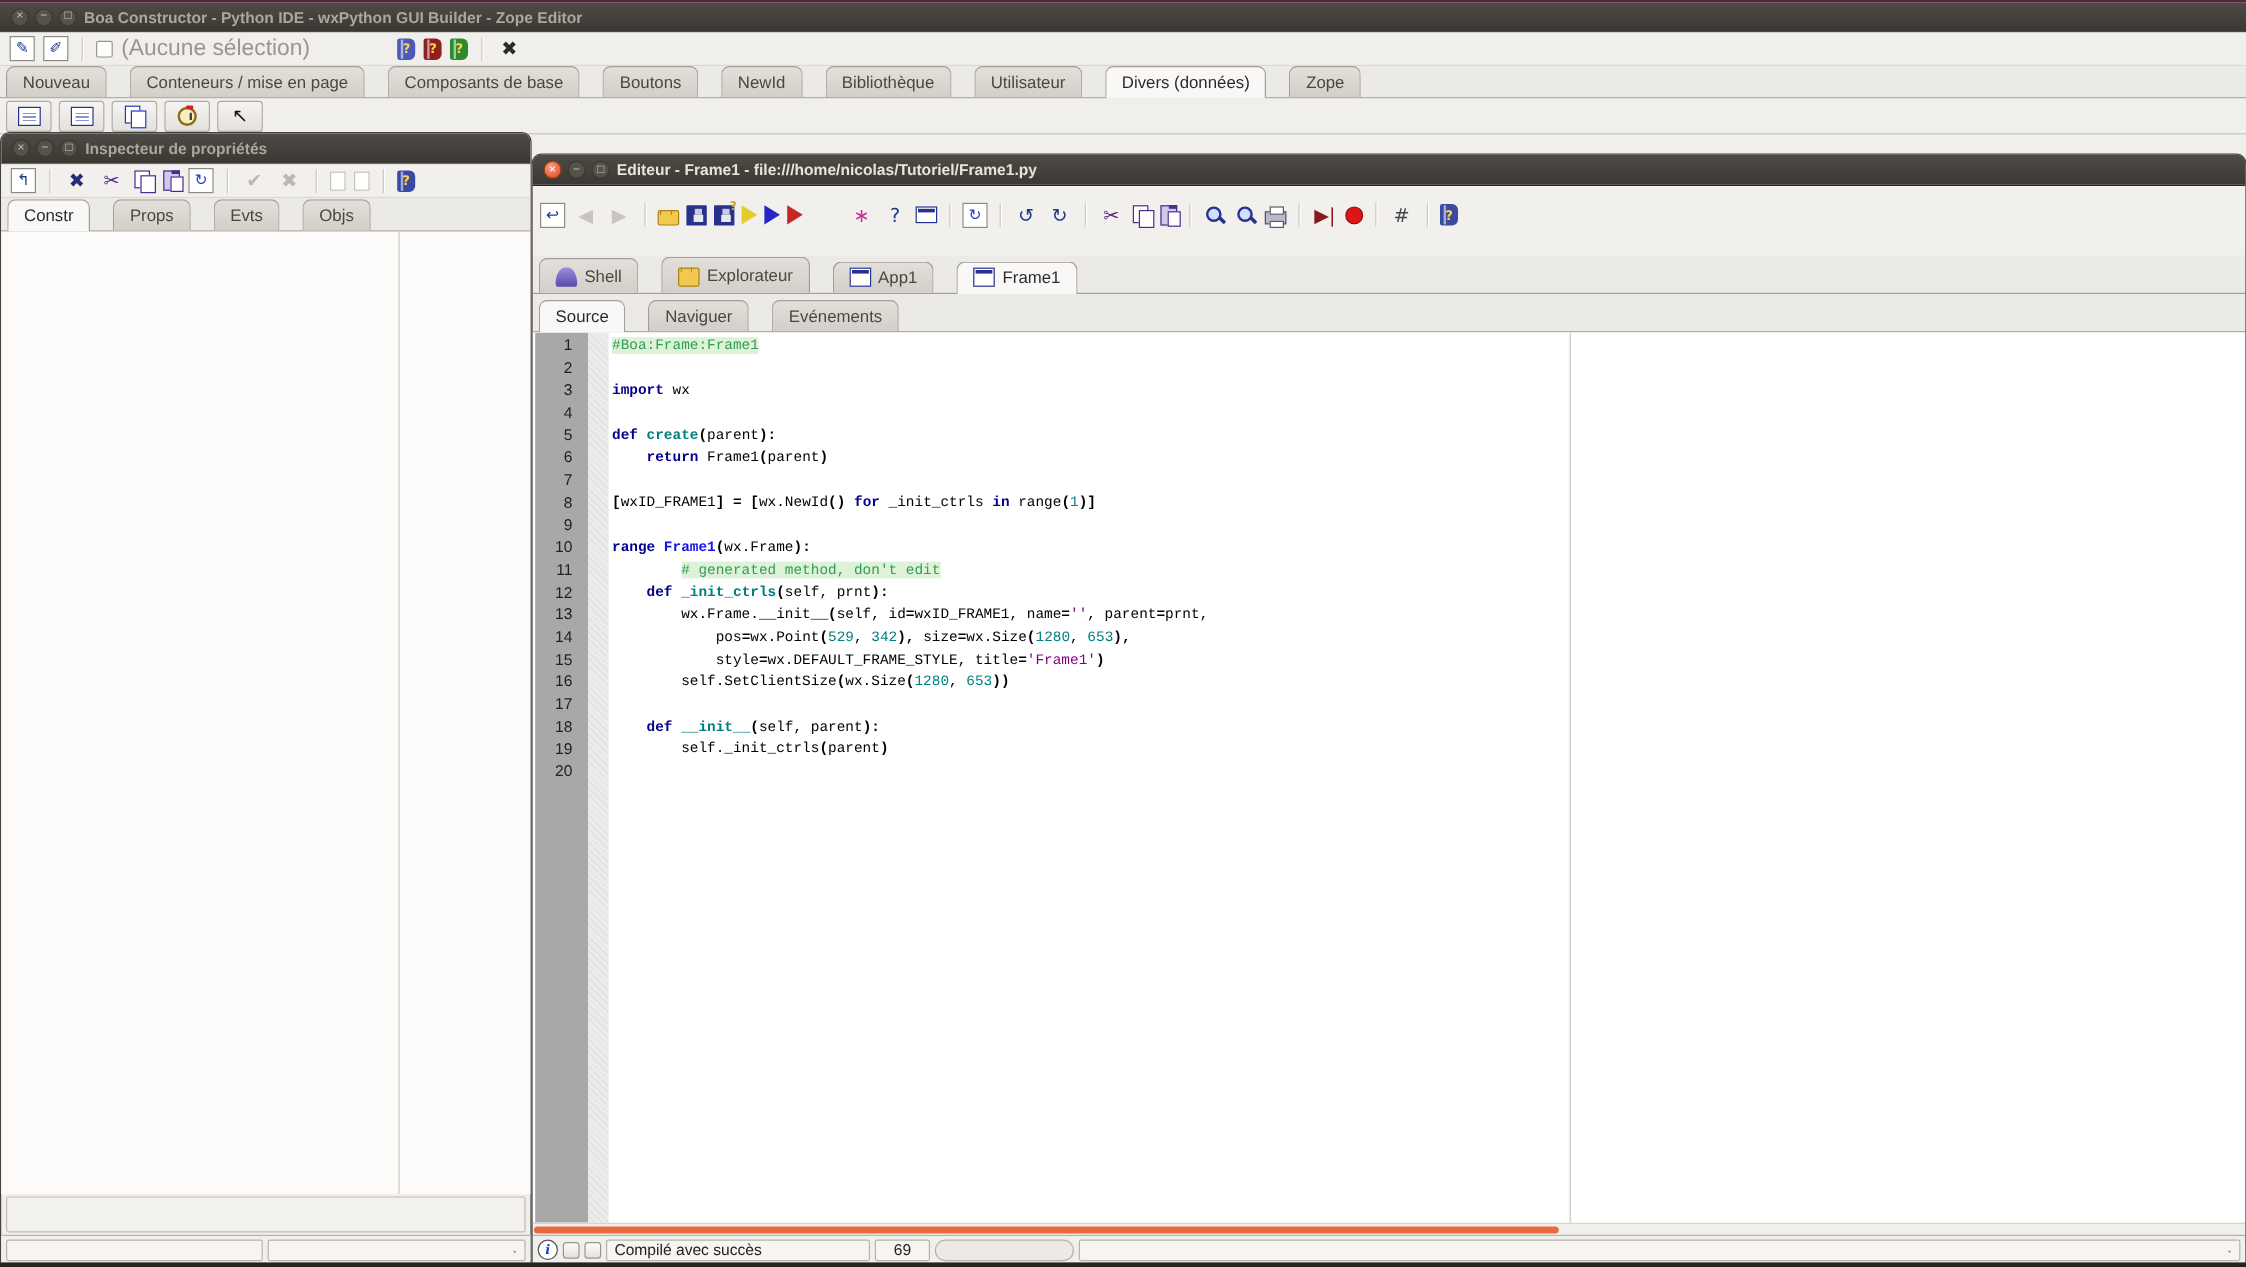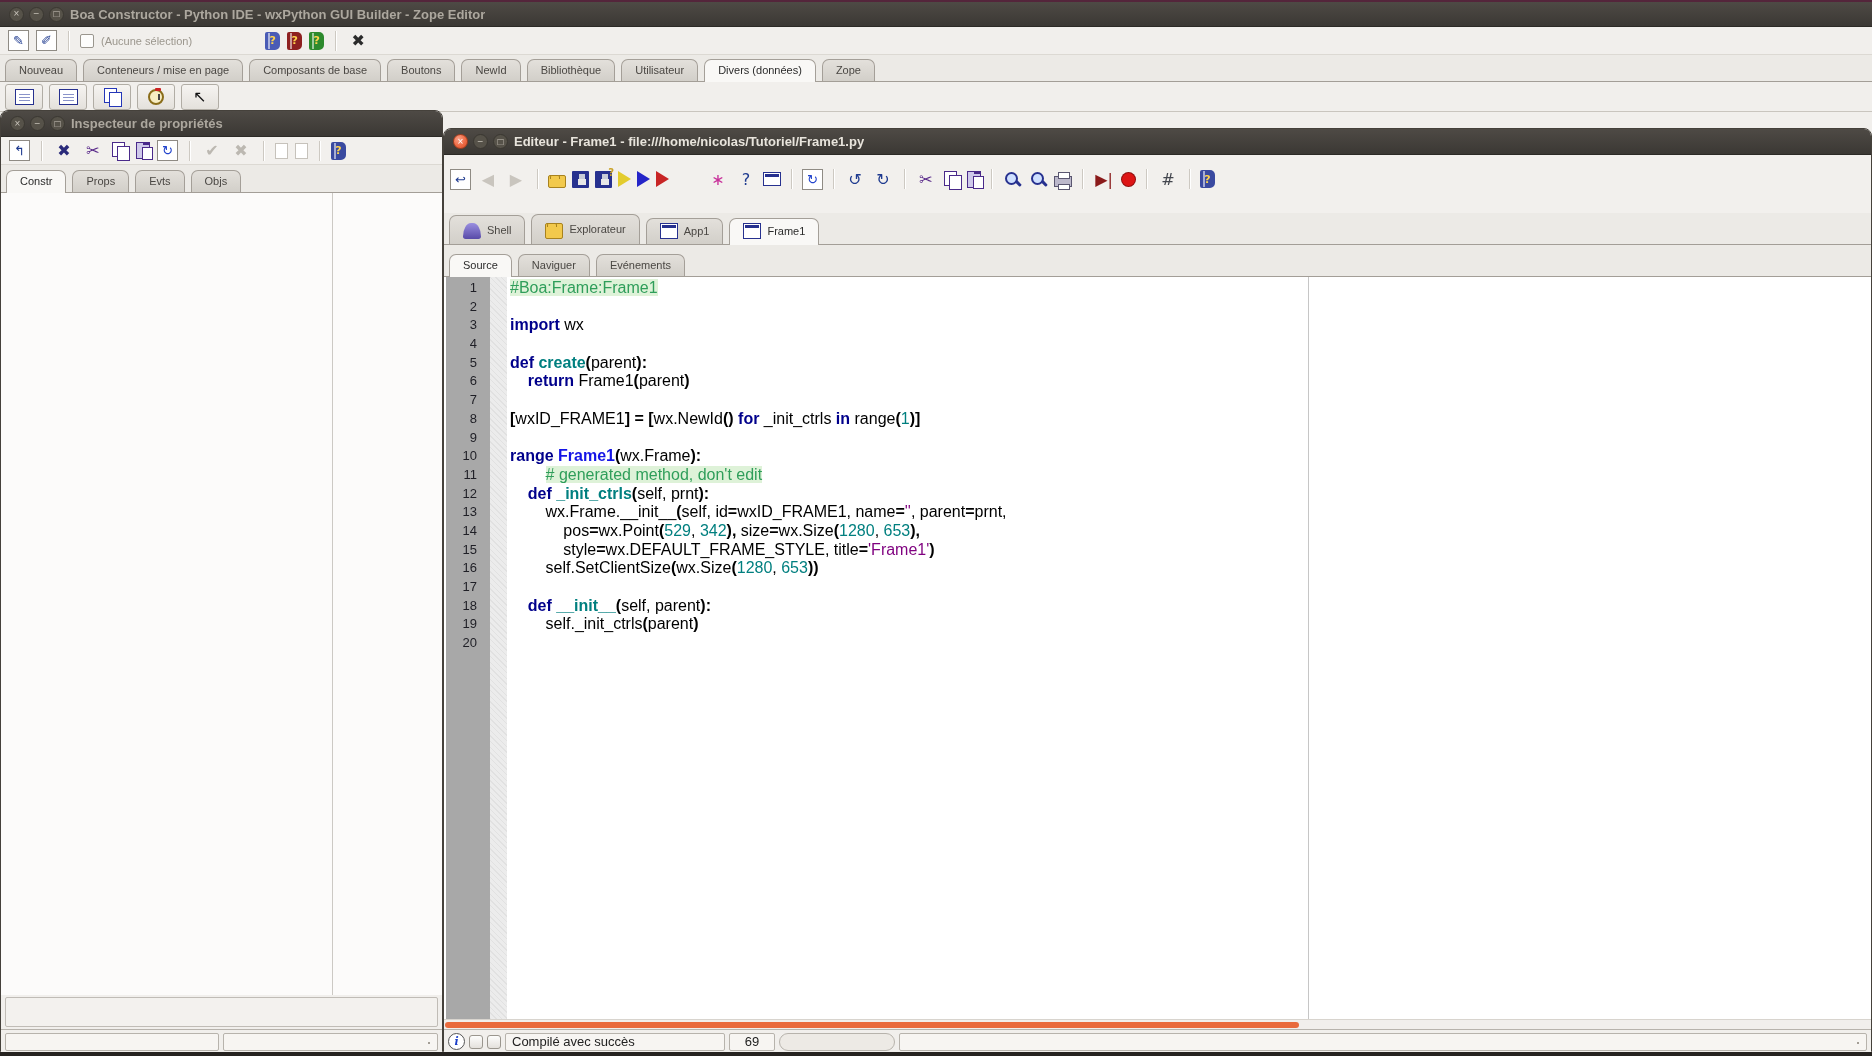--- a/index.html
+++ b/index.html
@@ -25,22 +25,22 @@
                 border-bottom:1px solid #dcd9d3;}
   .iconrow{display:flex;align-items:center;gap:7px;height:100%;padding:0 8px;}
   #palette-tabbar{position:absolute;left:0;top:55px;width:1872px;height:27px;}
   #palette-row{position:absolute;left:0;top:82px;width:1872px;height:30px;background:#f1efec;
                border-bottom:1px solid #c9c5be;display:flex;align-items:center;gap:6px;padding-left:5px;}
   .pbtn{width:38px;height:26px;background:linear-gradient(#f6f4f1,#e4e1dc);border:1px solid #b1ada5;
         border-radius:3px;display:inline-flex;align-items:center;justify-content:center;flex:none;}
 
   
   .tabbar{display:flex;align-items:flex-end;background:#eceae6;border-bottom:1px solid #a39e97;padding:3px 5px 0 5px;}
-  .tab{font-size:11px;color:#4a4743;padding:4px 13px 5px;background:linear-gradient(#e3e0db,#d2cfc9);
-       border:1px solid #a49f98;border-bottom:none;border-radius:7px 7px 0 0;margin-right:6px;white-space:nowrap;
+  .tab{font-size:14px;color:#4a4743;padding:4px 13px 5px;background:linear-gradient(#e3e0db,#d2cfc9);
+       border:1px solid #a49f98;border-bottom:none;border-radius:7px 7px 0 0;margin-right:19px;white-space:nowrap;
        display:inline-flex;align-items:center;gap:6px;position:relative;}
   .tab.sel{background:#f9f8f6;color:#2b2b2b;padding-bottom:6px;margin-bottom:-1px;z-index:2;}
 
   
   #inspector{position:absolute;left:0;top:110px;width:443px;height:942px;background:#f1efec;
              border:1px solid #45413b;border-radius:8px 8px 0 0;}
   #editor{position:absolute;left:443px;top:128px;width:1429px;height:924px;background:#f1efec;
           border:1px solid #45413b;border-radius:8px 8px 0 0;}
   #inspector .wtitlebar,#editor .wtitlebar{position:absolute;left:0;right:0;top:0;height:26px;border-radius:7px 7px 0 0;}
 
@@ -55,21 +55,21 @@
   #ed-toolbar{position:absolute;left:0;right:0;top:26px;height:58px;background:#f2f0ed;}
   #ed-toolbar-icons{position:absolute;left:6px;bottom:5px;display:flex;align-items:center;gap:6px;}
   #ed-filetabs{position:absolute;left:0;right:0;top:84px;height:32px;}
   #ed-viewtabs{position:absolute;left:0;right:0;top:116px;height:32px;background:#eceae6;}
   #code-pane{position:absolute;left:0;right:0;top:148px;height:742px;background:#fff;display:flex;overflow:hidden;}
   #gutter{width:46px;background:#a8a8a8;border-left:2px solid #fff;flex:none;padding-top:2px;}
   .gn{height:18.7px;text-align:right;padding-right:13px;font-size:13px;line-height:18.7px;color:#1f1f26;}
   #fold{width:17px;flex:none;background:#eaeaea;
         background-image:repeating-linear-gradient(45deg,#e1e1e1 0 1px,#ececec 1px 4px);}
   #code{flex:1;padding:2px 0 0 3px;}
-  .cl{height:18.7px;white-space:pre;font-family:Liberation Sans, sans-serif;font-size:16px;line-height:18.7px;color:#000;}
+  .cl{height:18.7px;white-space:pre;font-family:Liberation Mono, monospace;font-size:12px;line-height:18.7px;color:#000;}
   .cl .k{color:var(--kw);font-weight:bold;}
   .cl .d{color:var(--def);font-weight:bold;}
   .cl .cn{color:var(--cls);font-weight:bold;}
   .cl .c{color:var(--com);background:var(--comBg);}
   .cl .n{color:var(--num);}
   .cl .s{color:var(--str);}
   .cl .o{font-weight:bold;}
   #edge{position:absolute;left:864px;top:0;bottom:0;width:1px;background:#c6c6c6;}
   #hscroll{position:absolute;left:0;right:0;top:890px;height:10px;background:#f1efec;border-top:1px solid #d8d4ce;}
   #hthumb{position:absolute;left:1px;top:2px;width:854px;height:6px;background:var(--sb);border-radius:3px;}
@@ -86,21 +86,21 @@
             background-clip:border-box;}
   .grip-end{background-size:12px 10px;}
 
   
   .icon{display:inline-flex;align-items:center;justify-content:center;width:22px;height:22px;flex:none;
         font-family:"DejaVu Sans",sans-serif;position:relative;}
   .glyph{font-size:16px;}
   .tsep{width:1px;height:20px;background:#cdc9c2;box-shadow:1px 0 0 #fff;flex:none;margin:0 4px;}
   .gapsp{width:26px;flex:none;}
   .checkbox{width:14px;height:14px;border:1px solid #9a968e;background:#fdfdfc;border-radius:2px;flex:none;}
-  .dimlabel{color:#9b968d;font-size:11px;white-space:nowrap;}
+  .dimlabel{color:#9b968d;font-size:19px;white-space:nowrap;}
   .box{width:21px;height:21px;border:1px solid #8f8b84;background:#fff;font-size:13px;}
   .book{width:15px;height:18px;border-radius:2px 5px 5px 2px;background:currentColor;font-size:0;}
   .book:before{content:"";position:absolute;left:3px;top:1px;bottom:1px;width:2px;background:rgba(255,255,255,.55);}
   .book:after{content:"?";position:absolute;inset:0;display:flex;align-items:center;justify-content:center;
               color:#ffd34d;font-size:11px;font-weight:bold;}
   .play{width:0;height:0;border-style:solid;border-width:8px 0 8px 13px;
         border-color:transparent transparent transparent currentColor;}
   .circle{width:15px;height:15px;border-radius:50%;background:currentColor;border:1px solid rgba(0,0,0,.35);}
   .folder{width:18px;height:13px;background:#f2c94c;border:1px solid #a8821e;border-radius:2px;margin-top:4px;}
   .folder:before{content:"";position:absolute;top:-1px;left:1px;width:8px;height:3px;background:#f2c94c;

